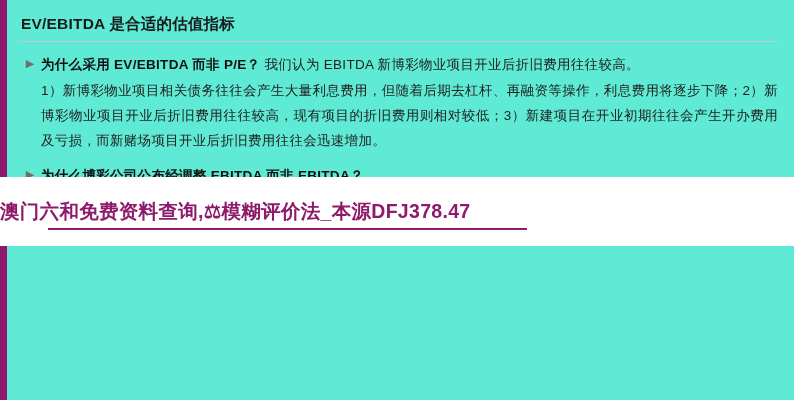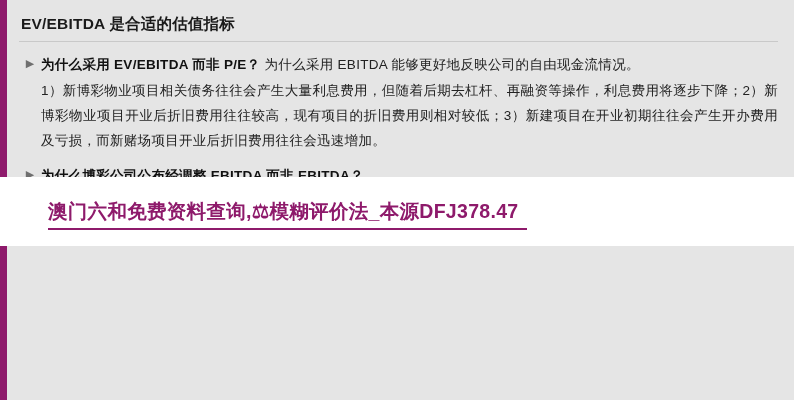--- a/index.html
+++ b/index.html
@@ -10,21 +10,21 @@
     width: 811px;
     height: 400px;
     background: #ffffff;
     font-family: "Liberation Sans", sans-serif;
     overflow: hidden;
   }
   .page {
     position: relative;
     width: 794px;
     height: 400px;
-    background: #e5e5e5;
+    background: #5eead4;
     box-sizing: border-box;
   }
   
   .accent-bar {
     position: absolute;
     left: 0;
     top: 0;
     width: 7px;
     height: 400px;
     background: #8e1a6b;
@@ -102,21 +102,20 @@
     background: #ffffff;
   }
   .overlay-text {
     position: absolute;
     left: 0;
     top: 177px;
     width: 811px;
     height: 69px;
     display: flex;
     align-items: center;
-    padding-left: 48px;
     box-sizing: border-box;
     font-size: 19.5px;
     font-weight: bold;
     color: #8e1a6b;
     letter-spacing: 0.3px;
     white-space: nowrap;
   }
   .overlay-underline {
     position: absolute;
     left: 48px;
@@ -137,21 +136,21 @@
 
     <div class="doc-title">EV/EBITDA 是合适的估值指标</div>
 
     <div class="rule"></div>
 
 
     <div class="qa-block">
       <div class="bullet-arrow">▶</div>
       <div class="qa-body">
         <span class="q-text">为什么采用 EV/EBITDA 而非 P/E？</span>
-        <span class="a-text">为什么采用 EBITDA 能够更好地反映公司的自由现金流情况。</span>
+        <span class="a-text">我们认为 EBITDA 新博彩物业项目开业后折旧费用往往较高。</span>
         <span class="sub-item">1）新博彩物业项目相关债务往往会产生大量利息费用，但随着后期去杠杆、再融资等操作，利息费用将逐步下降；2）新博彩物业项目开业后折旧费用往往较高，现有项目的折旧费用则相对较低；3）新建项目在开业初期往往会产生开办费用及亏损，而新赌场项目开业后折旧费用往往会迅速增加。</span>
       </div>
     </div>
 
     <div class="qa-block">
       <div class="bullet-arrow">▶</div>
       <div class="qa-body">
         <span class="q-text">为什么博彩公司公布经调整 EBITDA 而非 EBITDA？</span>
         <span class="a-text"></span>
       </div>

